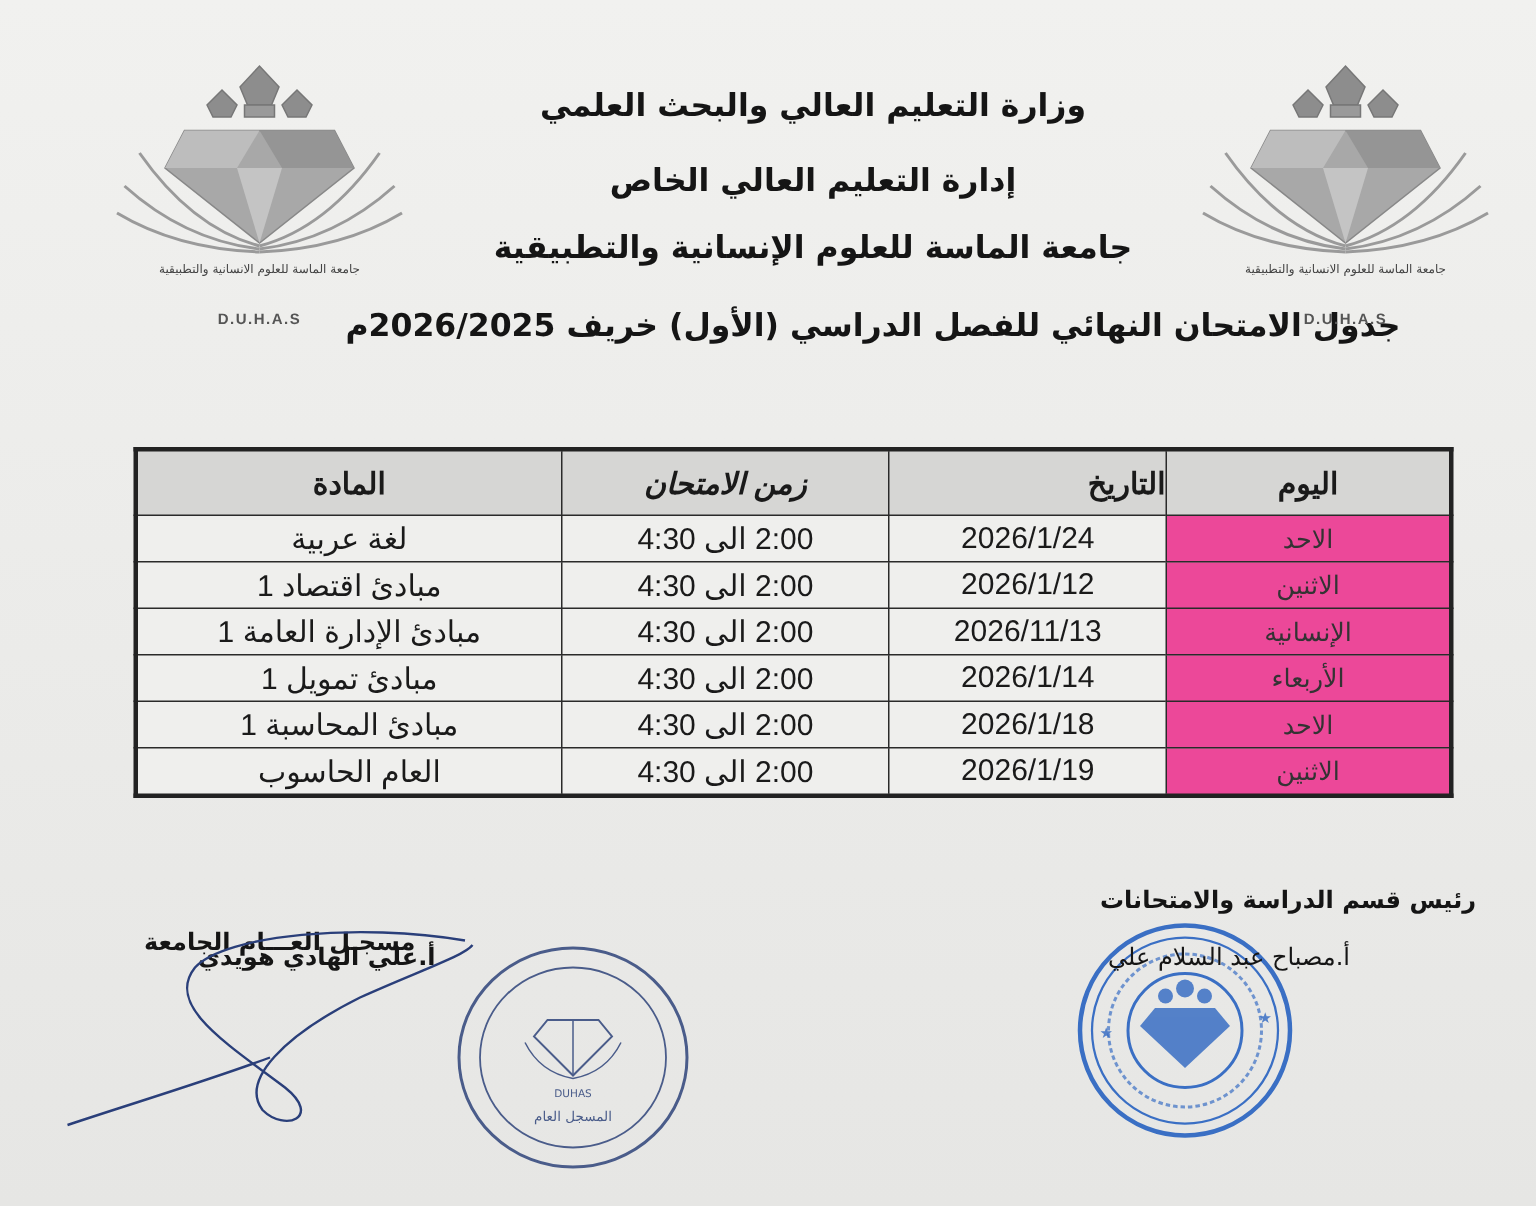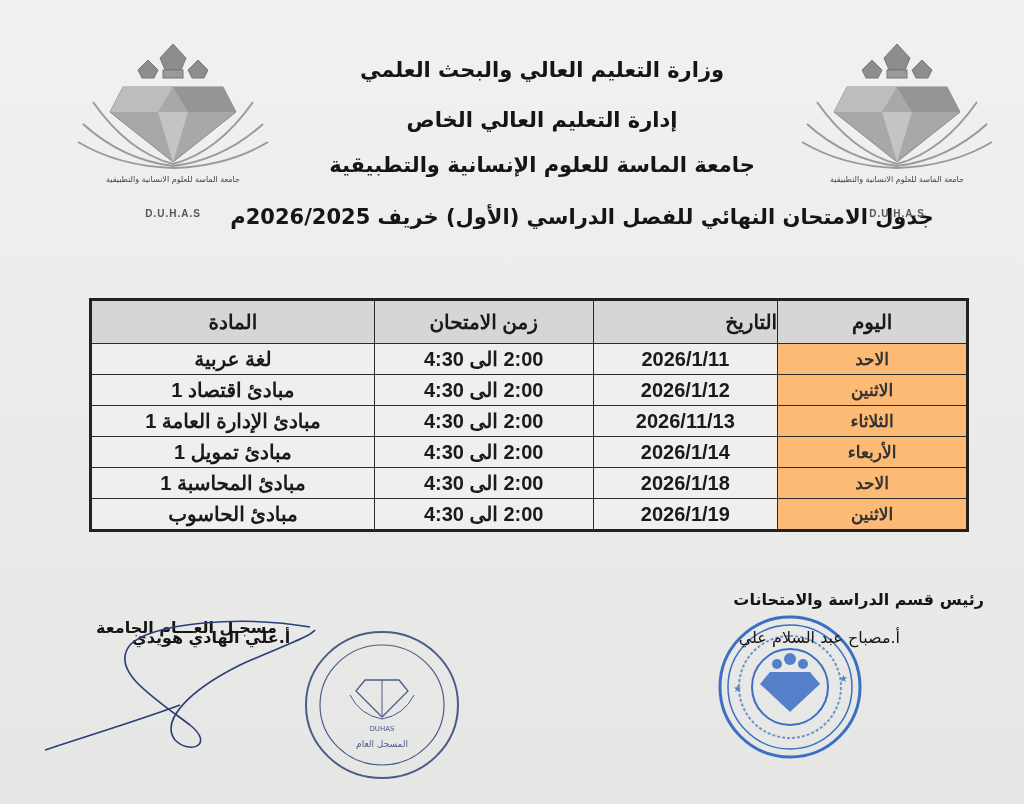--- a/index.html
+++ b/index.html
@@ -27,25 +27,25 @@
   table.sched {
     position:absolute; left:89px; top:298px; width:880px;
     border-collapse:collapse; direction:rtl;
     border:3px solid #222;
   }
   table.sched th, table.sched td {
     border:1.5px solid #2a2a2a; text-align:center;
     font-family:"Liberation Sans", sans-serif; height:30px; padding:0;
   }
   table.sched th { height:42px; font-size:20px; font-weight:bold; background:#d6d6d4; }
-  table.sched td { font-size:20px; font-weight:bold; background:#efefed; }
-  table.sched td.day { background:#fdba74; font-size:17px; color:#333; }
+  table.sched td { font-size:20px; font-weight:normal; background:#efefed; }
+  table.sched td.day { background:#ec4899; font-size:17px; color:#333; }
   table.sched th.c-day { width:190px;text-align:center; }
   table.sched th.c-date { width:185px;text-align:right; }
-  table.sched th.c-time { width:220px; }
+  table.sched th.c-time { width:220px;font-style:italic; }
   table.sched th.c-subj { width:285px; }
   .ltr { direction:ltr; unicode-bidi:isolate; }
 
   .sig-title { position:absolute; font-family:"DejaVu Sans", sans-serif; font-weight:bold; font-size:16px; direction:rtl; color:#151515; }
   .sig-name { position:absolute; font-family:"DejaVu Sans", sans-serif; font-size:16px; direction:rtl; color:#151515; }
 </style>
 </head>
 <body>
 
 <div id="h1" class="hdr-line">وزارة التعليم العالي والبحث العلمي</div>
@@ -108,53 +108,53 @@
     <tr>
       <th class="c-day">اليوم</th>
       <th class="c-date">التاريخ</th>
       <th class="c-time">زمن الامتحان</th>
       <th class="c-subj">المادة</th>
     </tr>
   </thead>
   <tbody>
     <tr>
       <td class="day">الاحد</td>
-      <td class="ltr-cell"><span class="ltr">2026/1/11</span></td>
+      <td class="ltr-cell"><span class="ltr">2026/1/24</span></td>
       <td>2:00 الى 4:30</td>
       <td>لغة عربية</td>
     </tr>
     <tr>
       <td class="day">الاثنين</td>
       <td><span class="ltr">2026/1/12</span></td>
       <td>2:00 الى 4:30</td>
       <td>مبادئ اقتصاد 1</td>
     </tr>
     <tr>
-      <td class="day">الثلاثاء</td>
+      <td class="day">الإنسانية</td>
       <td><span class="ltr">2026/11/13</span></td>
       <td>2:00 الى 4:30</td>
       <td>مبادئ الإدارة العامة 1</td>
     </tr>
     <tr>
       <td class="day">الأربعاء</td>
       <td><span class="ltr">2026/1/14</span></td>
       <td>2:00 الى 4:30</td>
       <td>مبادئ تمويل 1</td>
     </tr>
     <tr>
       <td class="day">الاحد</td>
       <td><span class="ltr">2026/1/18</span></td>
       <td>2:00 الى 4:30</td>
       <td>مبادئ المحاسبة 1</td>
     </tr>
     <tr>
       <td class="day">الاثنين</td>
       <td><span class="ltr">2026/1/19</span></td>
       <td>2:00 الى 4:30</td>
-      <td>مبادئ الحاسوب</td>
+      <td>العام الحاسوب</td>
     </tr>
   </tbody>
 </table>
 
 <div class="sig-title" style="right:40px; top:590px;">رئيس قسم الدراسة والامتحانات</div>
 <svg class="abs" style="left:715px; top:612px;" width="150" height="150" viewBox="0 0 150 150">
   <g fill="none" stroke="#3a6fc4">
     <circle cx="75" cy="75" r="70" stroke-width="3"></circle>
     <circle cx="75" cy="75" r="62" stroke-width="1.5"></circle>
     <circle cx="75" cy="75" r="38" stroke-width="2"></circle>

